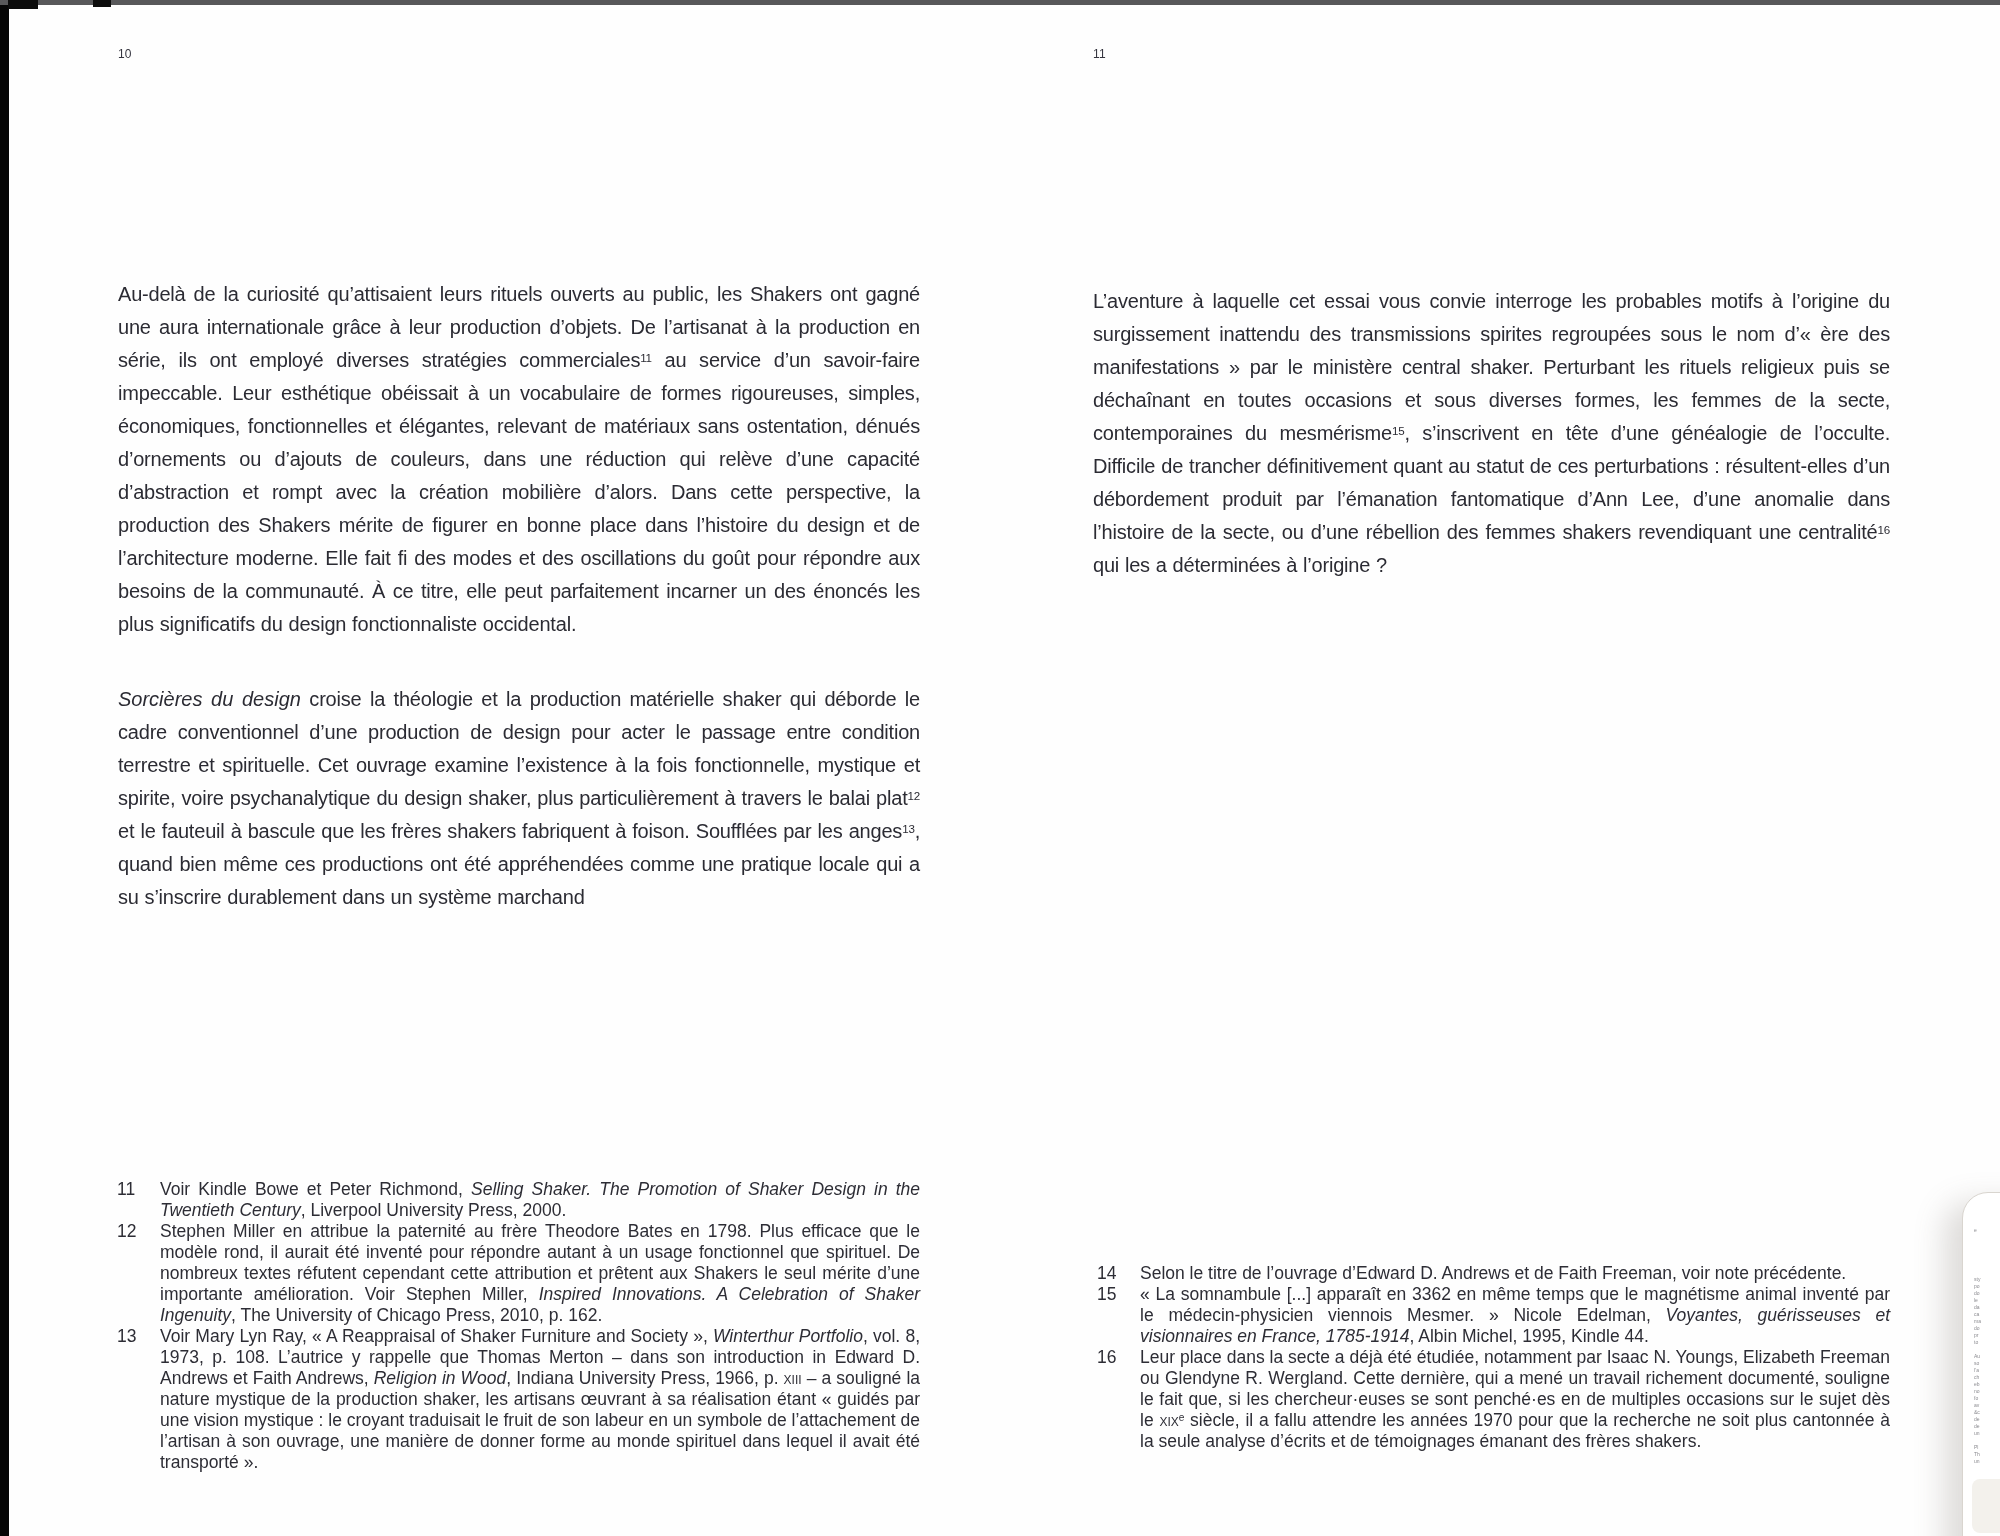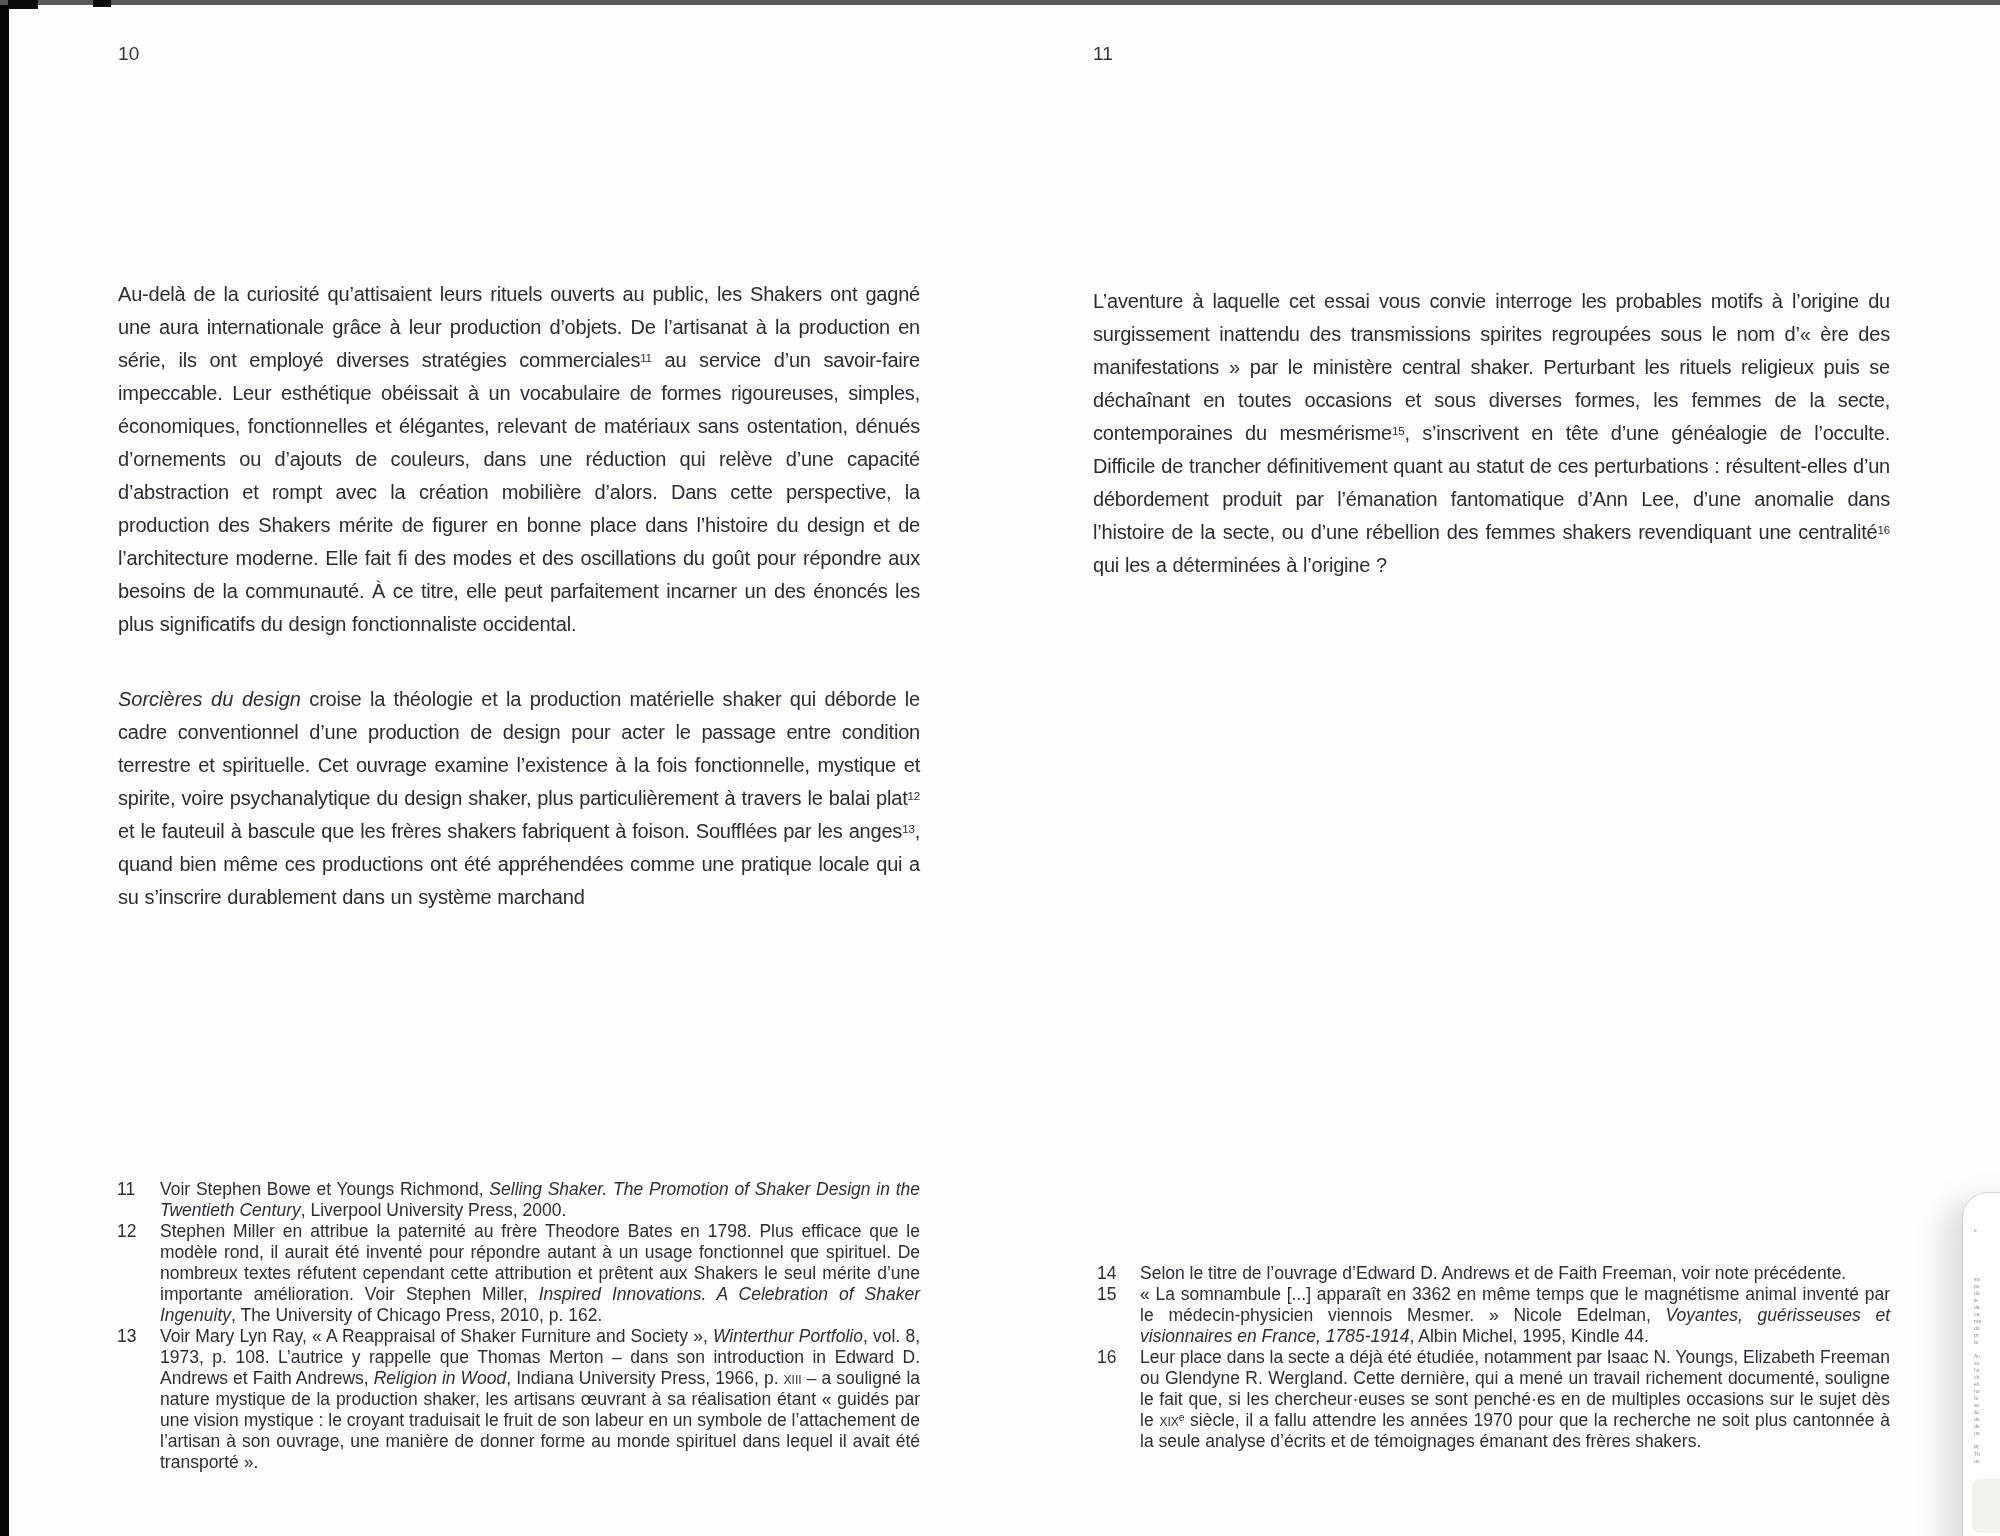--- a/index.html
+++ b/index.html
@@ -14,21 +14,21 @@
   .canvas{position:absolute;inset:0;background:#fefefe;}
   
   .edge-strip{position:absolute;left:0;top:0;width:9px;height:1536px;background:#060606;}
   .top-bar{position:absolute;left:0;top:0;width:2000px;height:5px;background:#58585a;}
   .top-blob{position:absolute;background:#0c0c0c;}
   .top-blob.b1{left:8px;top:0;width:30px;height:9px;}
   .top-blob.b2{left:93px;top:0;width:18px;height:7px;}
   
   .page-num{
     position:absolute;top:44px;
-    font-size:19px;line-height:20px;color:#35353f;letter-spacing:.2px;
+    font-size:12px;line-height:20px;color:#35353f;letter-spacing:.2px;
   }
   .pn-left{left:118px;}
   .pn-right{left:1093px;}
   .body-col{position:absolute;text-align:justify;}
   .left-col{left:118px;top:278px;width:802px;}
   .right-col{left:1093px;top:285px;width:797px;}
   .para{
     margin:0 0 42px 0;
     font-size:20px;line-height:33px;letter-spacing:-.2px;
     word-spacing:.5px;
@@ -77,21 +77,21 @@
     <div class="page-num pn-left">10</div>
 
     <div class="body-col left-col">
       <p class="para"><span>Au-delà de la curiosité qu’attisaient leurs rituels ouverts au public, les Shakers ont gagné une aura internationale grâce à leur production d’objets. De l’artisanat à la production en série, ils ont employé diverses stratégies commerciales</span><sup>11</sup><span> au service d’un savoir-faire impeccable. Leur esthétique obéissait à un vocabulaire de formes rigoureuses, simples, économiques, fonctionnelles et élégantes, relevant de matériaux sans ostentation, dénués d’ornements ou d’ajouts de couleurs, dans une réduction qui relève d’une capacité d’abstraction et rompt avec la création mobilière d’alors. Dans cette perspective, la production des Shakers mérite de figurer en bonne place dans l’histoire du design et de l’architecture moderne. Elle fait fi des modes et des oscillations du goût pour répondre aux besoins de la communauté. À ce titre, elle peut parfaitement incarner un des énoncés les plus significatifs du design fonctionnaliste occidental.</span></p>
       <p class="para"><i>Sorcières du design</i><span> croise la théologie et la production matérielle shaker qui déborde le cadre conventionnel d’une production de design pour acter le passage entre condition terrestre et spirituelle. Cet ouvrage examine l’existence à la fois fonctionnelle, mystique et spirite, voire psychanalytique du design shaker, plus particulièrement à travers le balai plat</span><sup>12</sup><span> et le fauteuil à bascule que les frères shakers fabriquent à foison. Soufflées par les anges</span><sup>13</sup><span>, quand bien même ces productions ont été appréhendées comme une pratique locale qui a su s’inscrire durablement dans un système marchand</span></p>
     </div>
 
     <div class="footnotes fn-left">
       <div class="fn">
         <span class="fn-num">11</span>
-        <span class="fn-text"><span>Voir Stephen Bowe et Youngs Richmond, </span><i>Selling Shaker. The Promotion of Shaker Design in the Twentieth Century</i><span>, Liverpool University Press, 2000.</span></span>
+        <span class="fn-text"><span>Voir Kindle Bowe et Peter Richmond, </span><i>Selling Shaker. The Promotion of Shaker Design in the Twentieth Century</i><span>, Liverpool University Press, 2000.</span></span>
       </div>
       <div class="fn">
         <span class="fn-num">12</span>
         <span class="fn-text"><span>Stephen Miller en attribue la paternité au frère Theodore Bates en 1798. Plus efficace que le modèle rond, il aurait été inventé pour répondre autant à un usage fonctionnel que spirituel. De nombreux textes réfutent cependant cette attribution et prêtent aux Shakers le seul mérite d’une importante amélioration. Voir Stephen Miller, </span><i>Inspired Innovations. A Celebration of Shaker Ingenuity</i><span>, The University of Chicago Press, 2010, p. 162.</span></span>
       </div>
       <div class="fn">
         <span class="fn-num">13</span>
         <span class="fn-text"><span>Voir Mary Lyn Ray, « A Reappraisal of Shaker Furniture and Society », </span><i>Winterthur Portfolio</i><span>, vol. 8, 1973, p. 108. L’autrice y rappelle que Thomas Merton – dans son introduction in Edward D. Andrews et Faith Andrews, </span><i>Religion in Wood</i><span>, Indiana University Press, 1966, p. </span><span class="sc">xiii</span><span> – a souligné la nature mystique de la production shaker, les artisans œuvrant à sa réalisation étant « guidés par une vision mystique : le croyant traduisait le fruit de son labeur en un symbole de l’attachement de l’artisan à son ouvrage, une manière de donner forme au monde spirituel dans lequel il avait été transporté ».</span></span>
       </div>
     </div>

